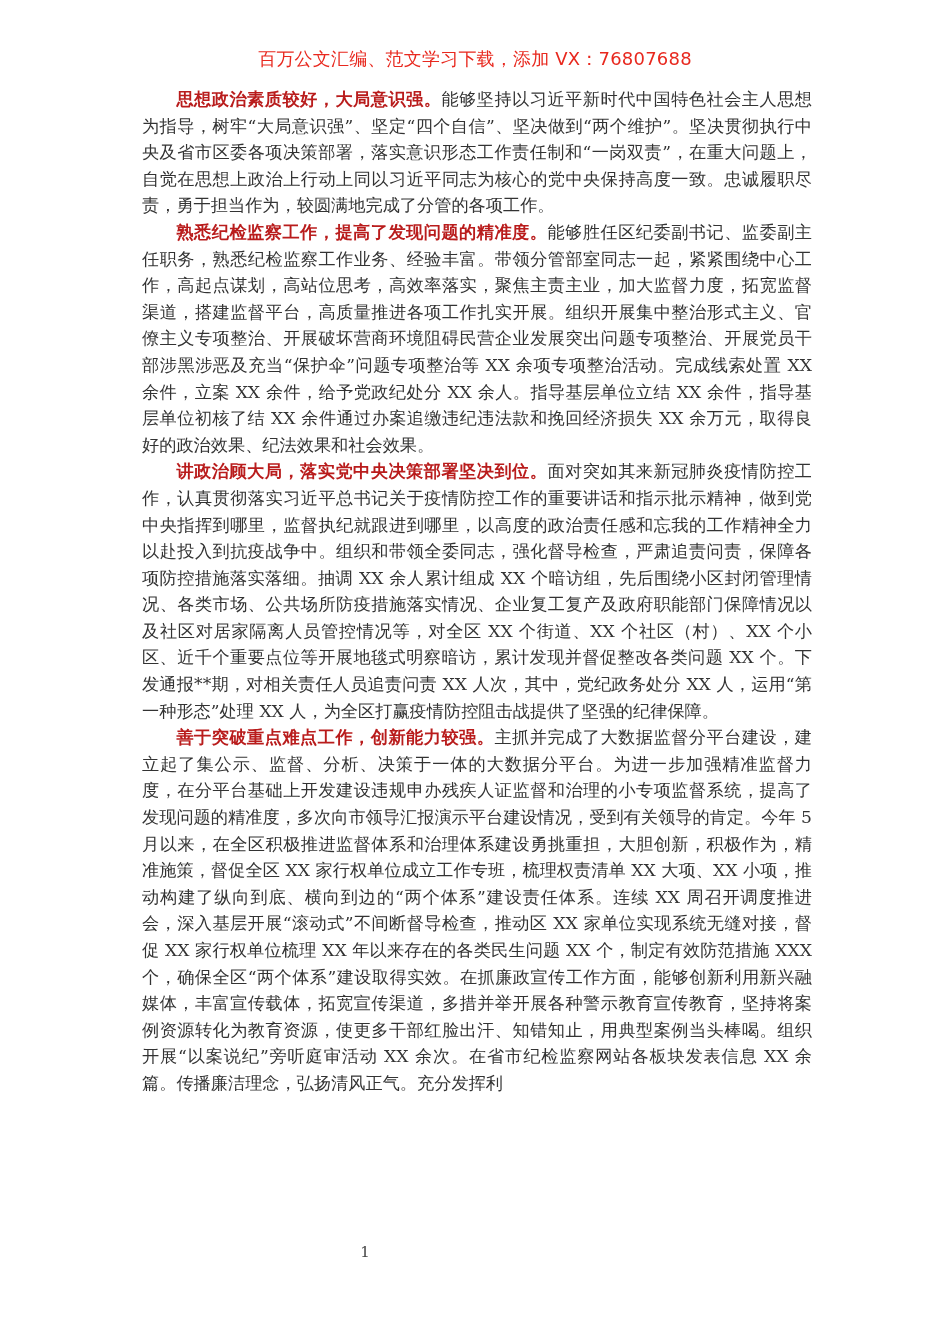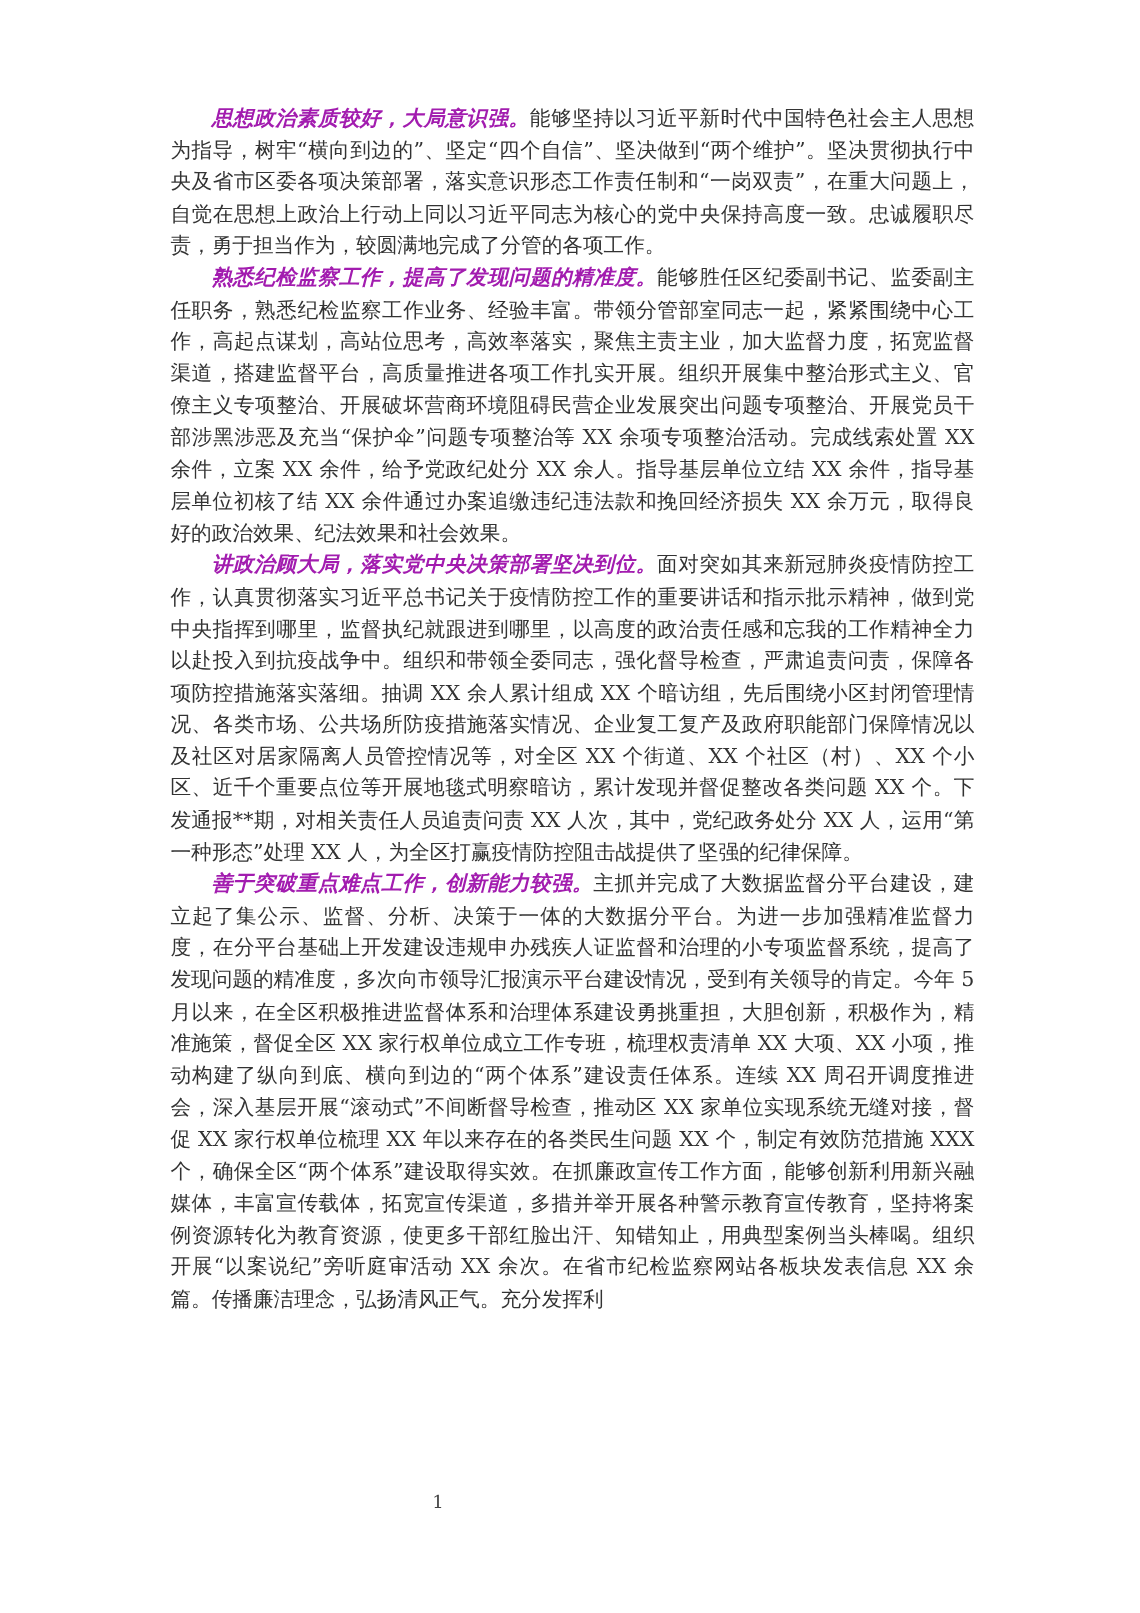--- a/index.html
+++ b/index.html
@@ -10,34 +10,35 @@
       color: #e8281e; font-family: "DejaVu Sans", "Liberation Sans", sans-serif;
       font-size: 18px; line-height: 26px; letter-spacing: 0.2px;
     }
     .body {
       position: absolute; left: 142px; top: 86px; width: 670px;
       font-family: "DejaVu Serif", "Liberation Serif", serif;
       font-size: 17.2px; line-height: 26.6px; color: #333;
       text-align: justify; text-justify: inter-character;
     }
     .para { margin: 0; text-indent: 2em; }
-    .para .lead { font-weight: bold; color: #a21caf; font-family: "DejaVu Sans", "Liberation Sans", sans-serif; font-style: italic; }
+    .para .lead { font-weight: bold; color: #b91c1c; font-family: "DejaVu Sans", "Liberation Sans", sans-serif; }
     .pagenum {
       position: absolute; left: 355px; top: 1243px; width: 20px; text-align: center;
       font-family: "DejaVu Serif", "Liberation Serif", serif; font-size: 15px; color: #444;
     }
   </style>
 </head>
 <body>
 
 <div class="page">
+  <div class="header">百万公文汇编、范文学习下载，添加 VX：76807688</div>
 
   <div class="body">
     <p class="para">
-      <span class="lead">思想政治素质较好，大局意识强。</span><span>能够坚持以习近平新时代中国特色社会主人思想为指导，树牢“横向到边的”、坚定“四个自信”、坚决做到“两个维护”。坚决贯彻执行中央及省市区委各项决策部署，落实意识形态工作责任制和“一岗双责”，在重大问题上，自觉在思想上政治上行动上同以习近平同志为核心的党中央保持高度一致。忠诚履职尽责，勇于担当作为，较圆满地完成了分管的各项工作。</span>
+      <span class="lead">思想政治素质较好，大局意识强。</span><span>能够坚持以习近平新时代中国特色社会主人思想为指导，树牢“大局意识强”、坚定“四个自信”、坚决做到“两个维护”。坚决贯彻执行中央及省市区委各项决策部署，落实意识形态工作责任制和“一岗双责”，在重大问题上，自觉在思想上政治上行动上同以习近平同志为核心的党中央保持高度一致。忠诚履职尽责，勇于担当作为，较圆满地完成了分管的各项工作。</span>
     </p>
     <p class="para">
       <span class="lead">熟悉纪检监察工作，提高了发现问题的精准度。</span><span>能够胜任区纪委副书记、监委副主任职务，熟悉纪检监察工作业务、经验丰富。带领分管部室同志一起，紧紧围绕中心工作，高起点谋划，高站位思考，高效率落实，聚焦主责主业，加大监督力度，拓宽监督渠道，搭建监督平台，高质量推进各项工作扎实开展。组织开展集中整治形式主义、官僚主义专项整治、开展破坏营商环境阻碍民营企业发展突出问题专项整治、开展党员干部涉黑涉恶及充当“保护伞”问题专项整治等 XX 余项专项整治活动。完成线索处置 XX 余件，立案 XX 余件，给予党政纪处分 XX 余人。指导基层单位立结 XX 余件，指导基层单位初核了结 XX 余件通过办案追缴违纪违法款和挽回经济损失 XX 余万元，取得良好的政治效果、纪法效果和社会效果。</span>
     </p>
     <p class="para">
       <span class="lead">讲政治顾大局，落实党中央决策部署坚决到位。</span><span>面对突如其来新冠肺炎疫情防控工作，认真贯彻落实习近平总书记关于疫情防控工作的重要讲话和指示批示精神，做到党中央指挥到哪里，监督执纪就跟进到哪里，以高度的政治责任感和忘我的工作精神全力以赴投入到抗疫战争中。组织和带领全委同志，强化督导检查，严肃追责问责，保障各项防控措施落实落细。抽调 XX 余人累计组成 XX 个暗访组，先后围绕小区封闭管理情况、各类市场、公共场所防疫措施落实情况、企业复工复产及政府职能部门保障情况以及社区对居家隔离人员管控情况等，对全区 XX 个街道、XX 个社区（村）、XX 个小区、近千个重要点位等开展地毯式明察暗访，累计发现并督促整改各类问题 XX 个。下发通报**期，对相关责任人员追责问责 XX 人次，其中，党纪政务处分 XX 人，运用“第一种形态”处理 XX 人，为全区打赢疫情防控阻击战提供了坚强的纪律保障。</span>
     </p>
     <p class="para">
       <span class="lead">善于突破重点难点工作，创新能力较强。</span><span>主抓并完成了大数据监督分平台建设，建立起了集公示、监督、分析、决策于一体的大数据分平台。为进一步加强精准监督力度，在分平台基础上开发建设违规申办残疾人证监督和治理的小专项监督系统，提高了发现问题的精准度，多次向市领导汇报演示平台建设情况，受到有关领导的肯定。今年 5 月以来，在全区积极推进监督体系和治理体系建设勇挑重担，大胆创新，积极作为，精准施策，督促全区 XX 家行权单位成立工作专班，梳理权责清单 XX 大项、XX 小项，推动构建了纵向到底、横向到边的“两个体系”建设责任体系。连续 XX 周召开调度推进会，深入基层开展“滚动式”不间断督导检查，推动区 XX 家单位实现系统无缝对接，督促 XX 家行权单位梳理 XX 年以来存在的各类民生问题 XX 个，制定有效防范措施 XXX 个，确保全区“两个体系”建设取得实效。在抓廉政宣传工作方面，能够创新利用新兴融媒体，丰富宣传载体，拓宽宣传渠道，多措并举开展各种警示教育宣传教育，坚持将案例资源转化为教育资源，使更多干部红脸出汗、知错知止，用典型案例当头棒喝。组织开展“以案说纪”旁听庭审活动 XX 余次。在省市纪检监察网站各板块发表信息 XX 余篇。传播廉洁理念，弘扬清风正气。充分发挥利</span>
     </p>

